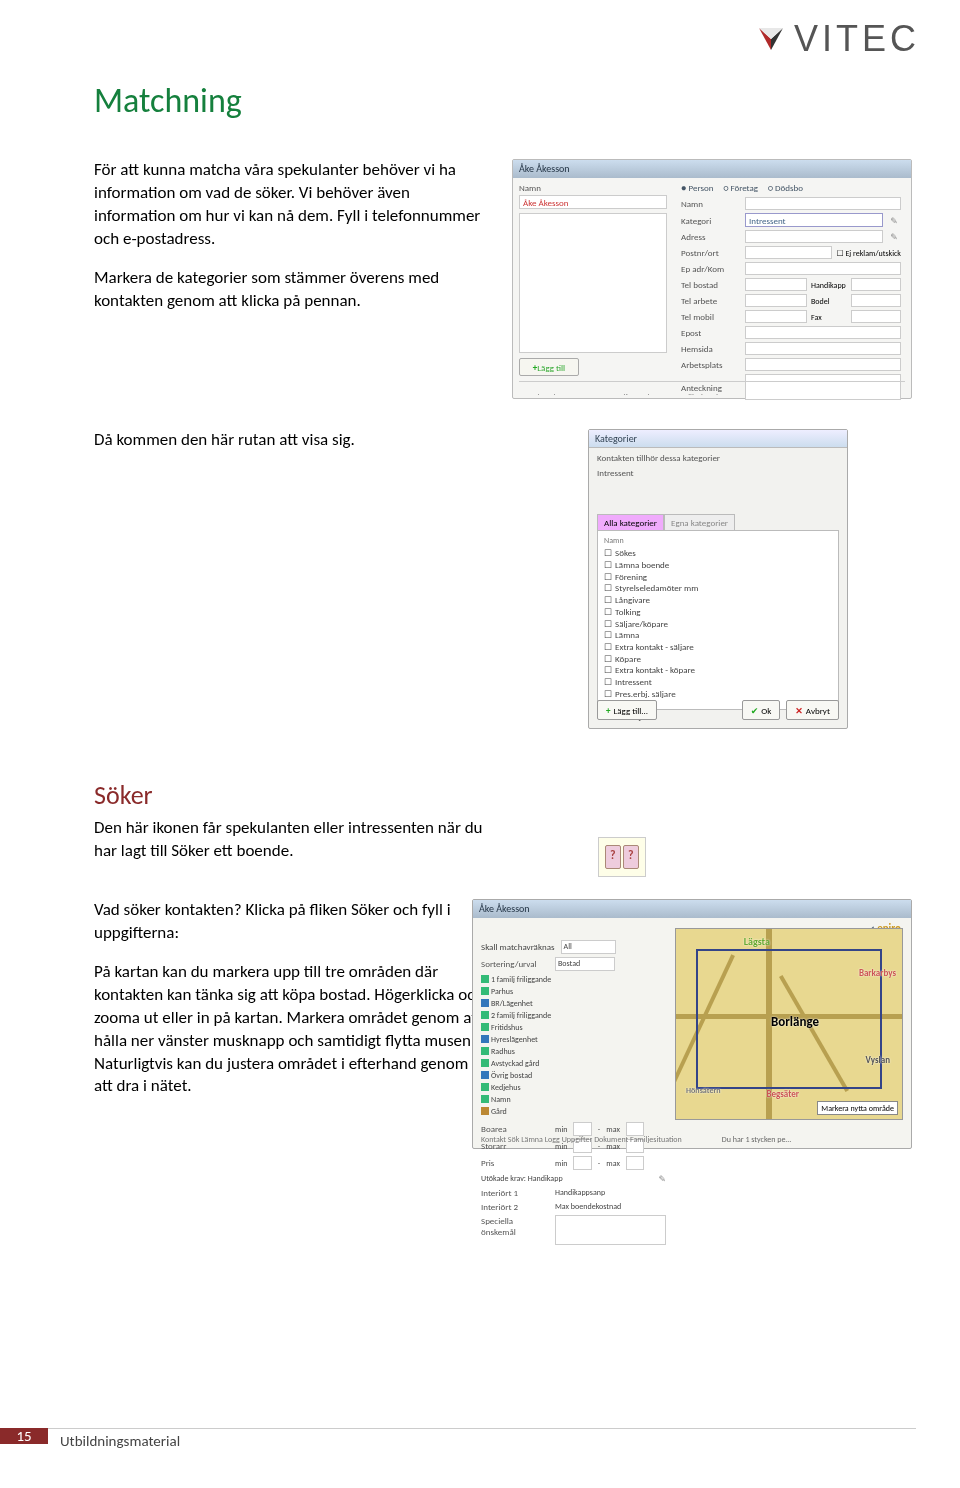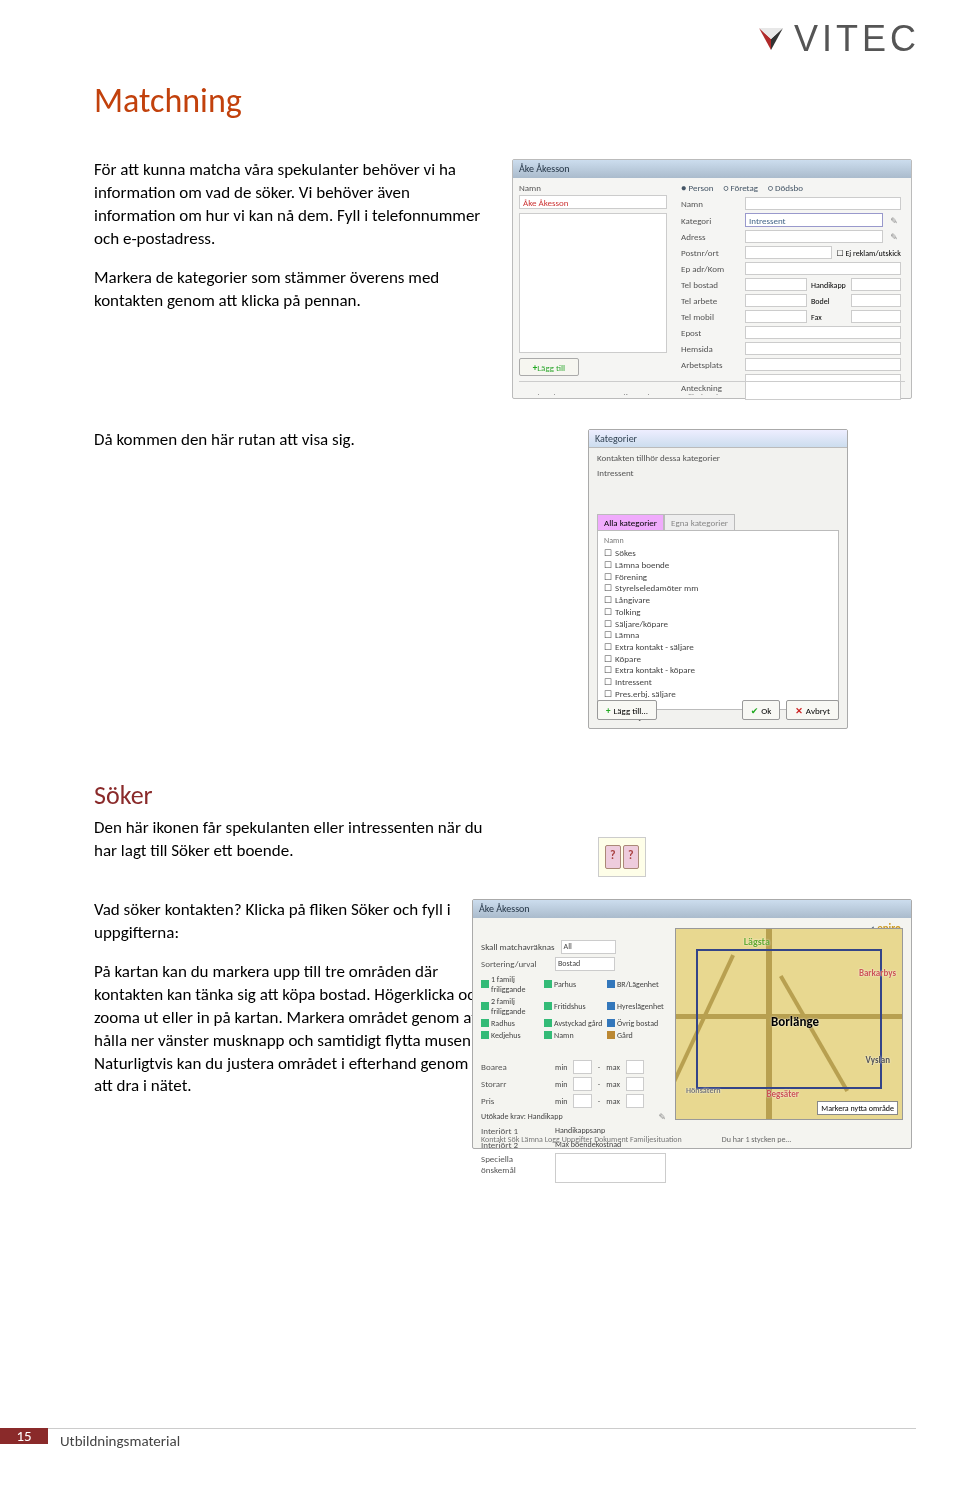--- a/index.html
+++ b/index.html
@@ -21,21 +21,21 @@
   }
   .logo-mark svg { display: block; }
   .logo-text {
     font-size: 36px;
     font-weight: 300;
     letter-spacing: 4px;
     color: #555;
     font-family: Arial, sans-serif;
   }
   .content { padding: 80px 48px 0 94px; }
-  .h1 { color: #c2410c; font-size: 34px; font-weight: 400; margin-bottom: 38px; }
+  .h1 { color: #15803d; font-size: 34px; font-weight: 400; margin-bottom: 38px; }
   .h2 { color: #8a2a2a; font-size: 26px; font-weight: 400; margin: 50px 0 6px 0; }
   .row { display: flex; gap: 24px; align-items: flex-start; margin-bottom: 12px; }
   .col-text { width: 400px; font-size: 17px; line-height: 1.35; }
   .col-text p { margin-bottom: 16px; }
   .col-img { flex: 1; }
   .screenshot-1 { width: 400px; height: 240px; border: 1px solid #bbb; background: #f5f5f3; position: relative; border-radius: 2px; }
   .ss1-title { position: absolute; top:0; left:0; right:0; height:18px; background: linear-gradient(#cde,#abc); font-size:10px; padding:2px 6px; color:#234; }
   .ss1-left { position:absolute; top:22px; left:6px; width:148px; }
   .ss1-left-lbl { font-size:9px; color:#555; margin-bottom:2px; }
   .ss1-left-input { height:14px; background:#fff; border:1px solid #ccc; margin-bottom:4px; width: 100%; }
@@ -68,21 +68,21 @@
   .search-icon-box span::before { content:"?"; position:absolute; top:2px; left:4px; font-size:12px; color:#a44; font-weight:bold; }
   .screenshot-3 { width: 440px; height: 250px; border:1px solid #aaa; background:#f4f4f0; position:relative; border-radius:2px; margin-left: -40px; }
   .ss3-title { height:18px; background:linear-gradient(#cde,#abc); font-size:10px; padding:2px 6px; color:#234; }
   .ss3-eniro { position:absolute; top:22px; right:10px; font-size:11px; color:#678; }
   .ss3-eniro b { color:#c92; }
   .ss3-form { position:absolute; top:40px; left:8px; width:185px; font-size:9px; color:#444; }
   .ss3-form-row { display:flex; gap:6px; margin-bottom:3px; align-items:center; }
   .ss3-form-lbl { width:68px; color:#555; }
   .ss3-form-inp { flex:1; height:14px; background:#fff; border:1px solid #ccc; }
   .ss3-form-sel { width: 55px; height:14px; background:#fff; border:1px solid #ccc; font-size:8px; padding: 0 2px; }
-  .ss3-chkgrid { display:grid; grid-template-columns: repeat(3, 1fr); gap:2px 4px; margin-bottom:20px; }
+  .ss3-chkgrid { display:grid; grid-template-columns: repeat(1, 1fr); gap:2px 4px; margin-bottom:6px; }
   .ss3-chk { display:flex; gap:2px; font-size:8px; align-items:center; }
   .ss3-chk .b { width:8px; height:8px; flex-shrink:0; }
   .ss3-map { position:absolute; top:28px; right:8px; bottom:28px; left:202px; background:#e8d890; border:1px solid #999; overflow:hidden; }
   .ss3-map-road { position:absolute; background:#b8a050; }
   .ss3-map-label { position:absolute; font-size:10px; font-weight:bold; color:#6a3; text-shadow: 0 0 2px #fff; }
   .ss3-map-btn { position:absolute; bottom:4px; right:4px; font-size:8px; background:#fff; border:1px solid #888; padding:1px 3px; }
   .ss3-map-rect { position:absolute; top:20px; left:20px; right:20px; bottom:30px; border:2px solid #348; }
   .ss3-tabs { position:absolute; bottom:4px; left:8px; font-size:8px; color:#777; }
   .footer { position:absolute; bottom:30px; left:0; right:0; height:30px; }
   .footer-bar { position:absolute; left:0; top:0; width:48px; height:16px; background:#8a2a2a; color:#fff; font-size:15px; display:flex; align-items:center; justify-content:center; }

